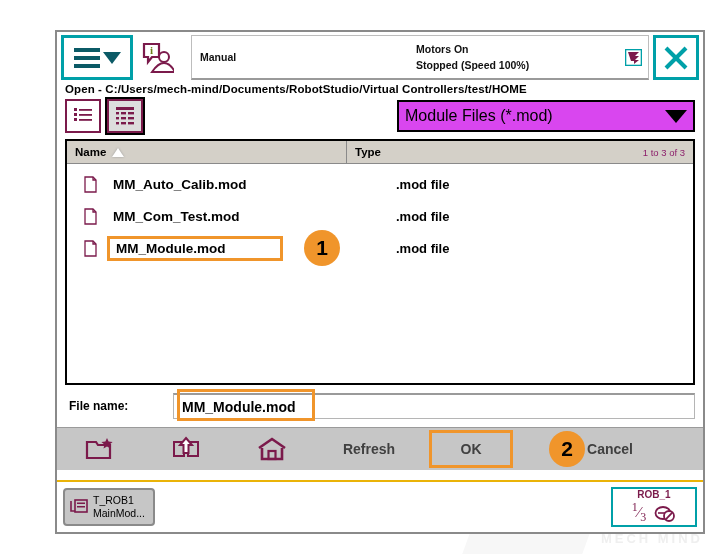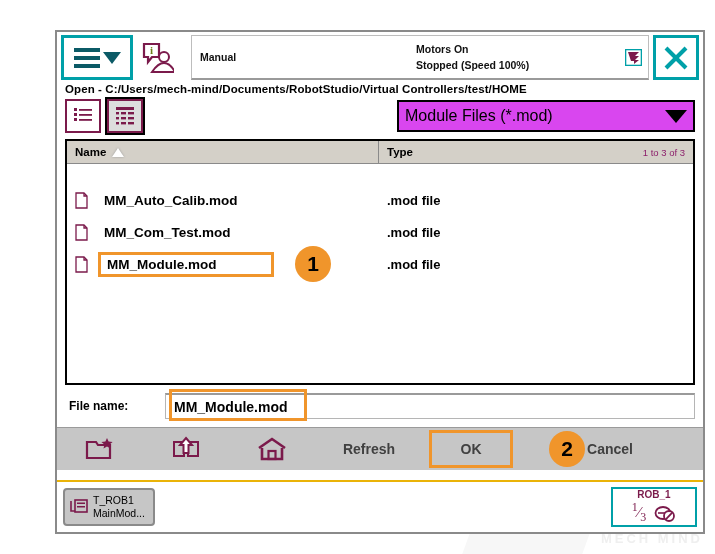--- a/index.html
+++ b/index.html
@@ -198,21 +198,21 @@
     height: 22px;
     background: #d4d0c8;
     border-bottom: 1px solid #8a8a8a;
     align-items: center;
     font-size: 11.5px;
     font-weight: bold;
     color: #000;
     flex: none;
   }
   .hdr-name {
-    width: 312px;
+    width: 280px;
     display: flex;
     align-items: center;
     gap: 6px;
     padding-left: 8px;
     border-right: 1px solid #8a8a8a;
     box-sizing: border-box;
     height: 100%;
   }
   .hdr-type {
     flex: 1;
@@ -231,21 +231,22 @@
   }
   #count-label {
     margin-left: auto;
     font-size: 9.5px;
     font-weight: normal;
     color: #8c1f6b;
   }
   #rows {
     flex: 1;
     overflow: hidden;
-    padding-top: 20px;
+    padding-top: 4px;
+    margin-left: 9px;
   }
   .filerow {
     display: flex;
     align-items: center;
     height: 32px;
     font-size: 13.5px;
     font-weight: bold;
     color: #000;
   }
   .row-name {
@@ -271,20 +272,21 @@
     padding: 2px 6px;
     min-width: 176px;
     box-sizing: border-box;
   }
 
   
   #filename-row {
     display: flex;
     align-items: center;
     height: 42px;
+    gap: 8px;
   }
   #filename-label {
     font-size: 12px;
     font-weight: bold;
     color: #000;
     width: 100px;
     padding-left: 4px;
     box-sizing: border-box;
   }
   #filename-input-wrap {

